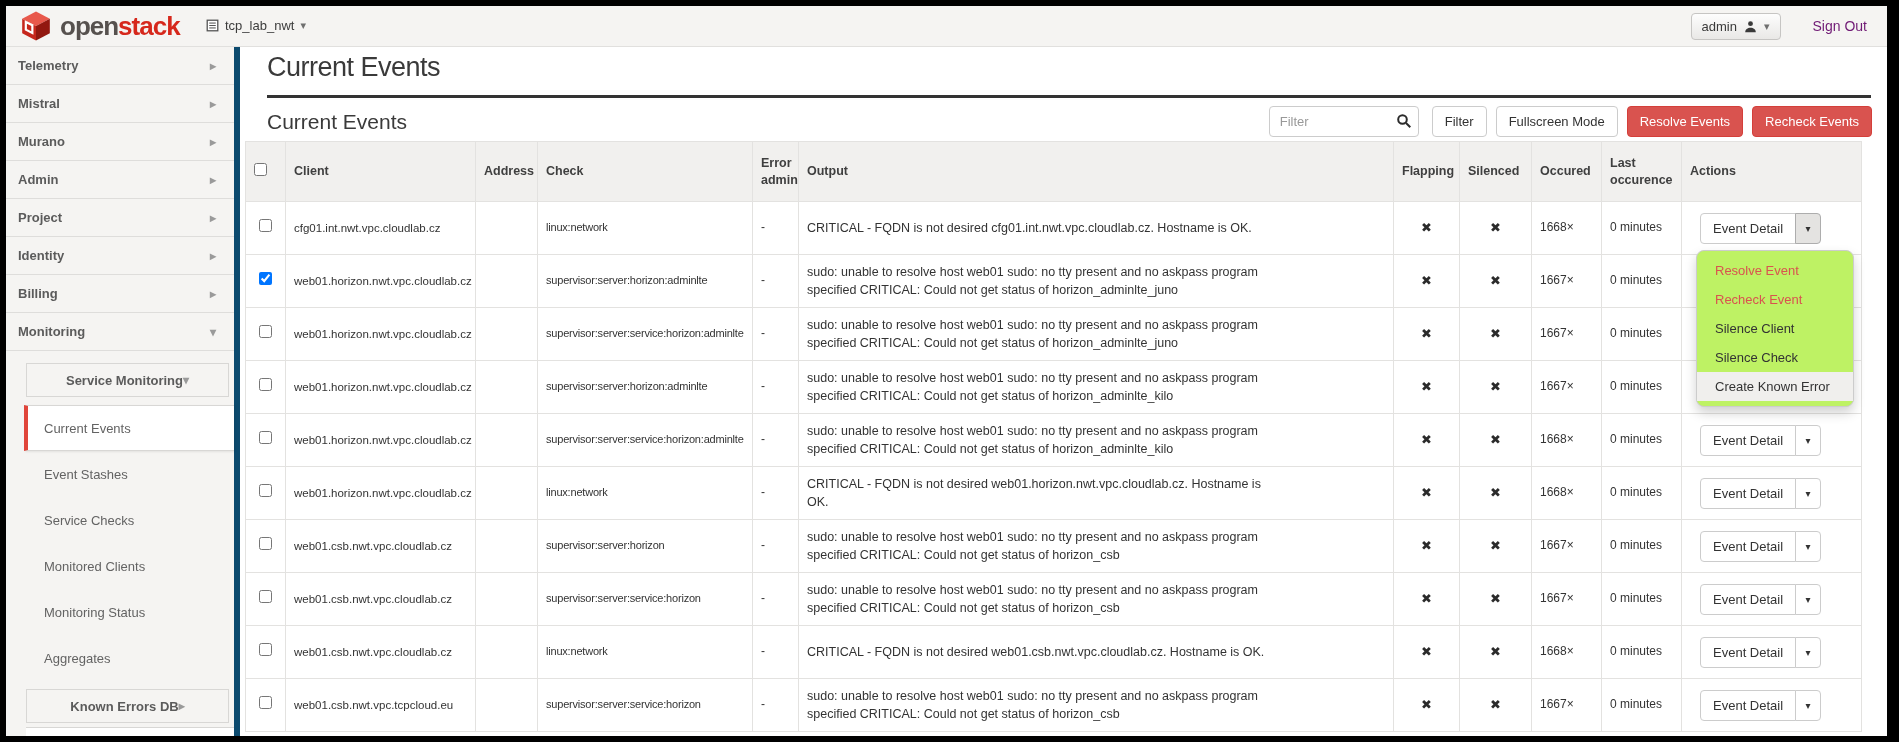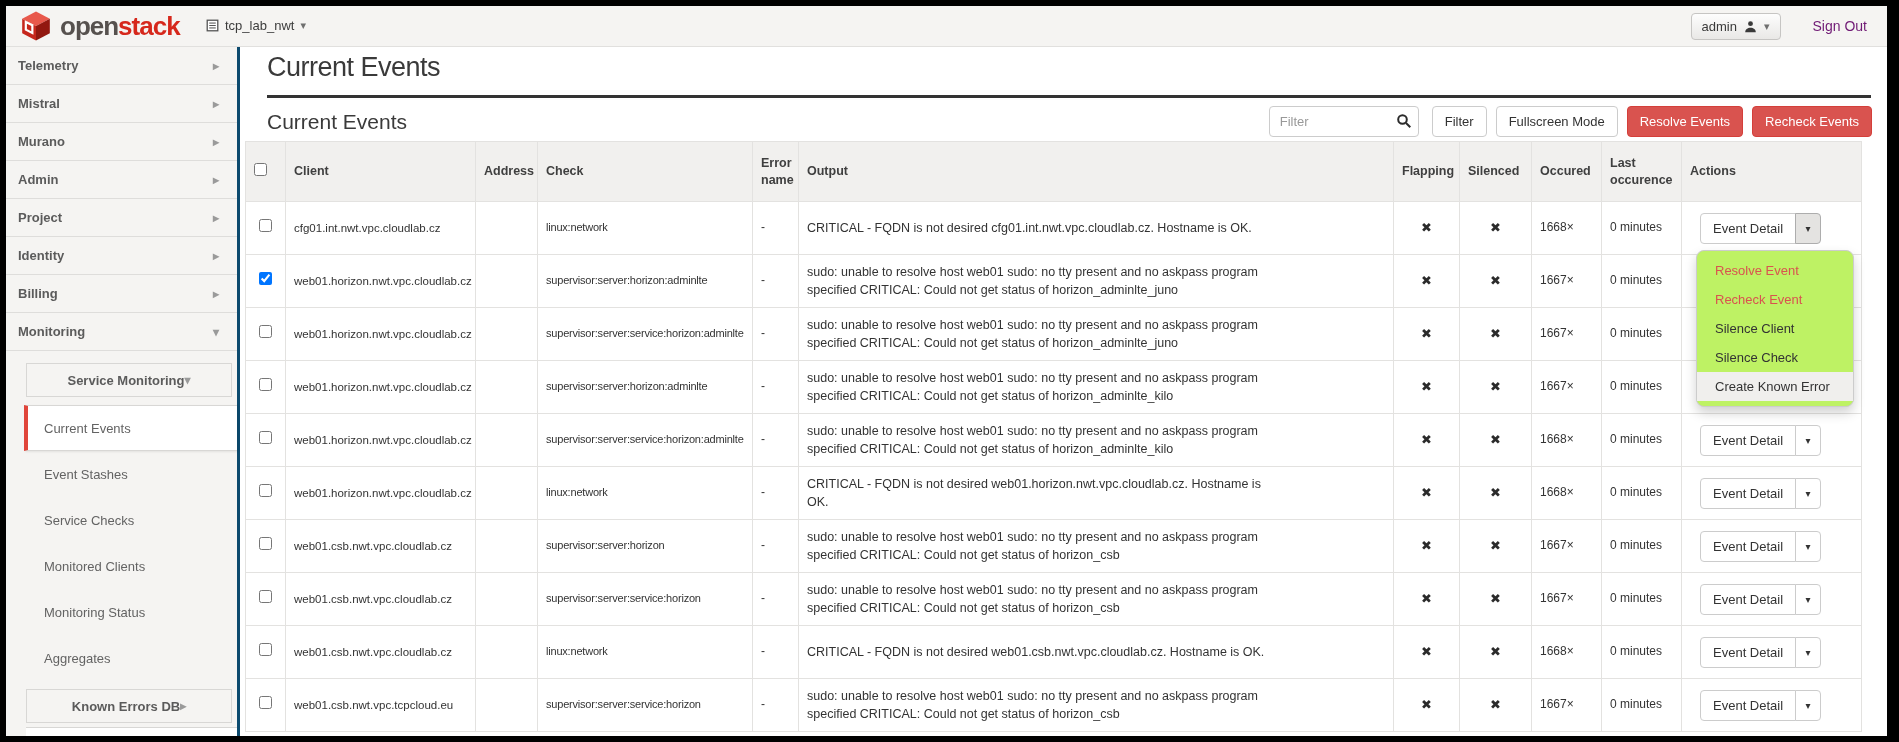--- a/index.html
+++ b/index.html
@@ -13,21 +13,21 @@
 .brand-text { font-size: 26px; font-weight: bold; letter-spacing: -1px; line-height: 34px; }
 .brand-open { color: #56514e; }
 .brand-stack { color: #d6281c; }
 .project-switcher { position: absolute; left: 200px; top: 12px; display: flex; align-items: center; gap: 6px; font-size: 13px; color: #3c3c3c; cursor: pointer; }
 .caret-sm { color: #6f6f6f; font-size: 11px; line-height: 11px; }
 .topbar-right { position: absolute; right: 20px; top: 0; height: 100%; display: flex; align-items: center; gap: 32px; }
 .user-btn { border: 1px solid #c6c5c3; background: linear-gradient(#fdfdfd, #e9e8e6); border-radius: 4px; padding: 5px 10px; font-size: 13px; color: #3a3a3a; display: flex; gap: 7px; align-items: center; cursor: pointer; }
 .signout { font-size: 14px; color: #701a75; cursor: pointer; text-decoration: none; }
 
 
-.sidebar { position: absolute; left: 0; top: 41px; width: 234px; bottom: 0; background: #f5f4f2; border-right: 3px solid #0c4a6e; }
+.sidebar { position: absolute; left: 0; top: 41px; width: 234px; bottom: 0; background: #f5f4f2; border-right: 6px solid #0c4a6e; }
 .side-item { height: 38px; display: flex; align-items: center; justify-content: space-between; padding: 0 18px 0 12px; border-bottom: 1px solid #dedddb; font-size: 13px; font-weight: bold; color: #5b5b5b; cursor: pointer; }
 .side-caret { color: #9a9a9a; font-size: 12px; }
 .subnav { margin-top: 12px; }
 .subnav-header { margin: 0 5px 0 20px; height: 34px; border: 1px solid #d8d7d5; display: flex; align-items: center; justify-content: center; padding: 0 12px; font-weight: bold; font-size: 13px; color: #5b5b5b; cursor: pointer; background: #f5f4f2; }
 .subnav-list { margin-top: 8px; }
 .subnav-item { height: 46px; display: flex; align-items: center; padding-left: 38px; font-size: 13px; color: #636363; cursor: pointer; }
 .subnav-item.active { background: #fff; border-top: 1px solid #d8d7d5; border-bottom: 1px solid #d8d7d5; border-left: 4px solid #e0453a; margin-left: 18px; padding-left: 16px; box-shadow: 1px 1px 2px rgba(0,0,0,0.08); }
 .kedb { margin-top: 8px; }
 .side-bottom-strip { position: absolute; bottom: 0; left: 20px; right: 0; height: 9px; background: #fff; border-top: 1px solid #d8d7d5; }
 
@@ -197,21 +197,21 @@
           <col style="width:70px">
           <col style="width:80px">
           <col style="width:180px">
       </colgroup>
       <thead>
         <tr>
           <th class="c-sel"><input type="checkbox" style=""></th>
           <th>Client</th>
           <th>Address</th>
           <th>Check</th>
-          <th>Error name</th>
+          <th>Error admin</th>
           <th>Output</th>
           <th>Flapping</th>
           <th>Silenced</th>
           <th>Occured</th>
           <th>Last occurence</th>
           <th>Actions</th>
         </tr>
       </thead>
       <tbody>
         <tr>

